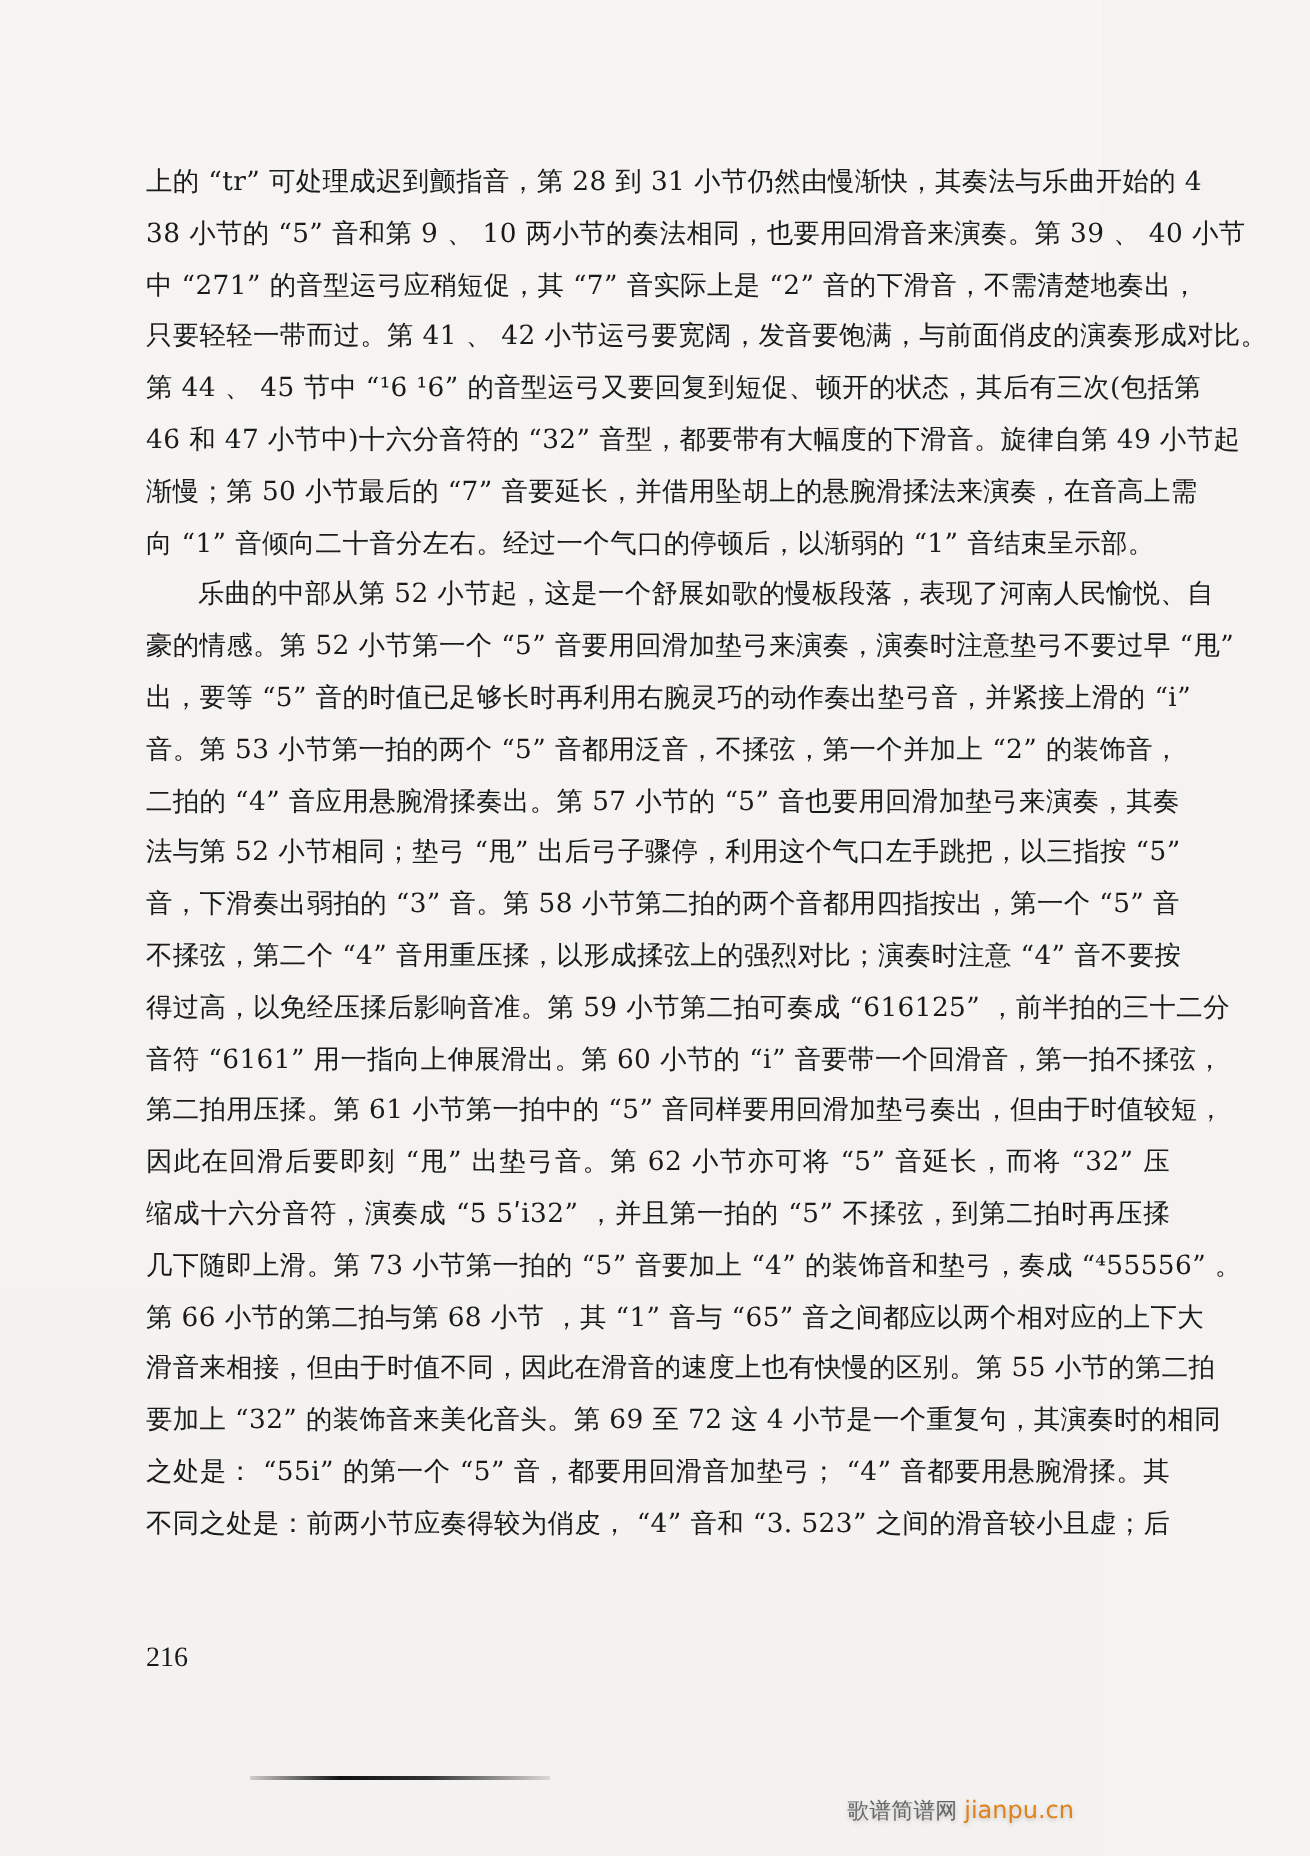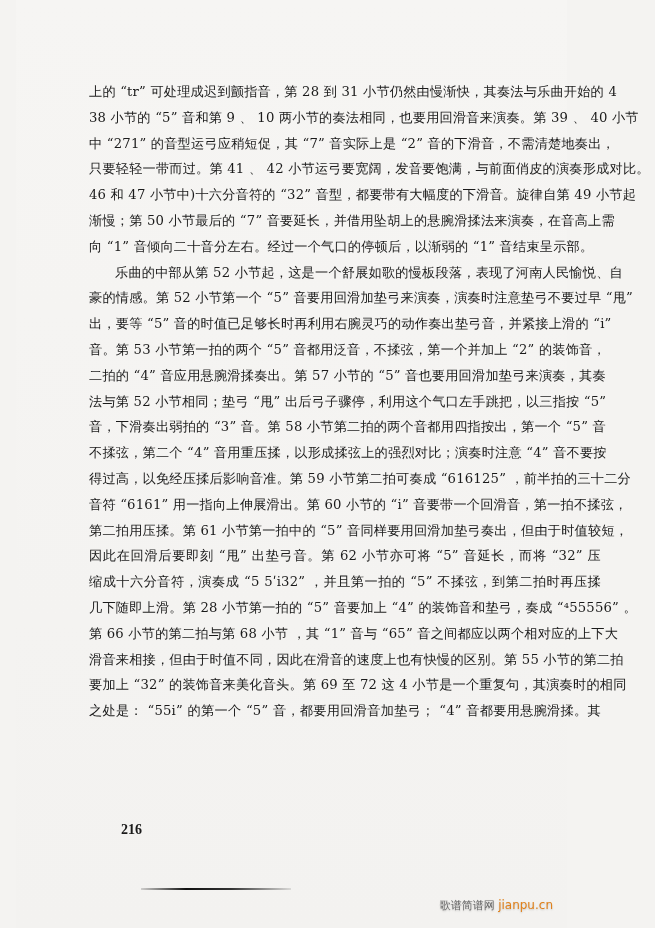--- a/index.html
+++ b/index.html
@@ -4,41 +4,41 @@
 <style>
   html, body { margin: 0; padding: 0; }
   body {
     width: 655px; height: 928px; overflow: hidden;
     background: #f4f3f1;
     font-family: "DejaVu Serif", "Liberation Serif", serif;
     color: #1a1a1a;
     position: relative;
   }
   .page {
-    position: absolute; left: 16px; top: 0; width: 551px; height: 928px;
+    position: absolute; left: 0; top: 0; width: 551px; height: 928px;
     background: linear-gradient(180deg, #f6f5f3 0%, #f3f2f0 100%);
   }
   .body-text {
     position: absolute;
     left: 73px; top: 79px; width: 512px;
   }
   .line {
     height: 25.8px; line-height: 25.8px;
     font-size: 13.2px;
     white-space: nowrap;
     text-align: justify;
     text-align-last: justify;
     letter-spacing: 0.2px;
     overflow: visible;
   }
   .line.last { text-align-last: left; }
   .line.indent { padding-left: 26px; }
   .page-number {
     position: absolute; left: 73px; top: 822px;
-    font-family: "Liberation Serif", serif; font-weight: bold; font-size: 14px; margin-left: 32px;
+    font-family: "Liberation Serif", serif; font-weight: normal; font-size: 14px;
   }
   .footer-rule {
     position: absolute; left: 125px; top: 888px; width: 150px; height: 2px;
     background: linear-gradient(90deg, rgba(0,0,0,0.15) 0%, #111 30%, #333 60%, rgba(0,0,0,0.1) 100%);
   }
   .watermark {
     position: absolute; right: 14px; top: 898px;
     font-size: 11px; color: #666;
     font-family: "DejaVu Sans", sans-serif;
     text-shadow: 0 1px 2px rgba(0,0,0,0.2);
@@ -49,42 +49,44 @@
 </head>
 <body>
 
 <div class="page">
   <div class="body-text">
 
     <div class="line">上的 “tr” 可处理成迟到颤指音，第 28 到 31 小节仍然由慢渐快，其奏法与乐曲开始的 4</div>
     <div class="line">38 小节的 “5” 音和第 9 、 10 两小节的奏法相同，也要用回滑音来演奏。第 39 、 40 小节</div>
     <div class="line">中 “271” 的音型运弓应稍短促，其 “7” 音实际上是 “2” 音的下滑音，不需清楚地奏出，</div>
     <div class="line">只要轻轻一带而过。第 41 、 42 小节运弓要宽阔，发音要饱满，与前面俏皮的演奏形成对比。</div>
+    <div class="line">第 44 、 45 节中 “¹6 ¹6” 的音型运弓又要回复到短促、顿开的状态，其后有三次(包括第</div>
     <div class="line">46 和 47 小节中)十六分音符的 “32” 音型，都要带有大幅度的下滑音。旋律自第 49 小节起</div>
     <div class="line">渐慢；第 50 小节最后的 “7” 音要延长，并借用坠胡上的悬腕滑揉法来演奏，在音高上需</div>
     <div class="line last">向 “1” 音倾向二十音分左右。经过一个气口的停顿后，以渐弱的 “1” 音结束呈示部。</div>
 
     <div class="line indent">乐曲的中部从第 52 小节起，这是一个舒展如歌的慢板段落，表现了河南人民愉悦、自</div>
     <div class="line">豪的情感。第 52 小节第一个 “5” 音要用回滑加垫弓来演奏，演奏时注意垫弓不要过早 “甩”</div>
     <div class="line">出，要等 “5” 音的时值已足够长时再利用右腕灵巧的动作奏出垫弓音，并紧接上滑的 “i”</div>
     <div class="line">音。第 53 小节第一拍的两个 “5” 音都用泛音，不揉弦，第一个并加上 “2” 的装饰音，</div>
     <div class="line">二拍的 “4” 音应用悬腕滑揉奏出。第 57 小节的 “5” 音也要用回滑加垫弓来演奏，其奏</div>
     <div class="line">法与第 52 小节相同；垫弓 “甩” 出后弓子骤停，利用这个气口左手跳把，以三指按 “5”</div>
     <div class="line">音，下滑奏出弱拍的 “3” 音。第 58 小节第二拍的两个音都用四指按出，第一个 “5”  音</div>
     <div class="line">不揉弦，第二个 “4” 音用重压揉，以形成揉弦上的强烈对比；演奏时注意 “4” 音不要按</div>
     <div class="line">得过高，以免经压揉后影响音准。第 59 小节第二拍可奏成 “616125” ，前半拍的三十二分</div>
     <div class="line">音符 “6161” 用一指向上伸展滑出。第 60 小节的 “i” 音要带一个回滑音，第一拍不揉弦，</div>
     <div class="line">第二拍用压揉。第 61 小节第一拍中的 “5” 音同样要用回滑加垫弓奏出，但由于时值较短，</div>
     <div class="line">因此在回滑后要即刻 “甩” 出垫弓音。第 62 小节亦可将 “5” 音延长，而将  “32”  压</div>
     <div class="line">缩成十六分音符，演奏成 “5  5ʹi32” ，并且第一拍的 “5” 不揉弦，到第二拍时再压揉</div>
-    <div class="line">几下随即上滑。第 28 小节第一拍的 “5” 音要加上 “4” 的装饰音和垫弓，奏成 “⁴55556” 。</div>
+    <div class="line">几下随即上滑。第 73 小节第一拍的 “5” 音要加上 “4” 的装饰音和垫弓，奏成 “⁴55556” 。</div>
     <div class="line">第 66 小节的第二拍与第 68 小节 ，其 “1” 音与 “65” 音之间都应以两个相对应的上下大</div>
     <div class="line">滑音来相接，但由于时值不同，因此在滑音的速度上也有快慢的区别。第 55 小节的第二拍</div>
     <div class="line">要加上 “32” 的装饰音来美化音头。第 69 至 72 这 4 小节是一个重复句，其演奏时的相同</div>
     <div class="line">之处是： “55i” 的第一个 “5” 音，都要用回滑音加垫弓； “4” 音都要用悬腕滑揉。其</div>
+    <div class="line">不同之处是：前两小节应奏得较为俏皮， “4” 音和 “3. 523” 之间的滑音较小且虚；后</div>
   </div>
 
   <div class="page-number">216</div>
 
   <div class="footer-rule"></div>
 
   <div class="watermark">
     <span>歌谱简谱网</span>
     <span class="domain">jianpu.cn</span>
   </div>

